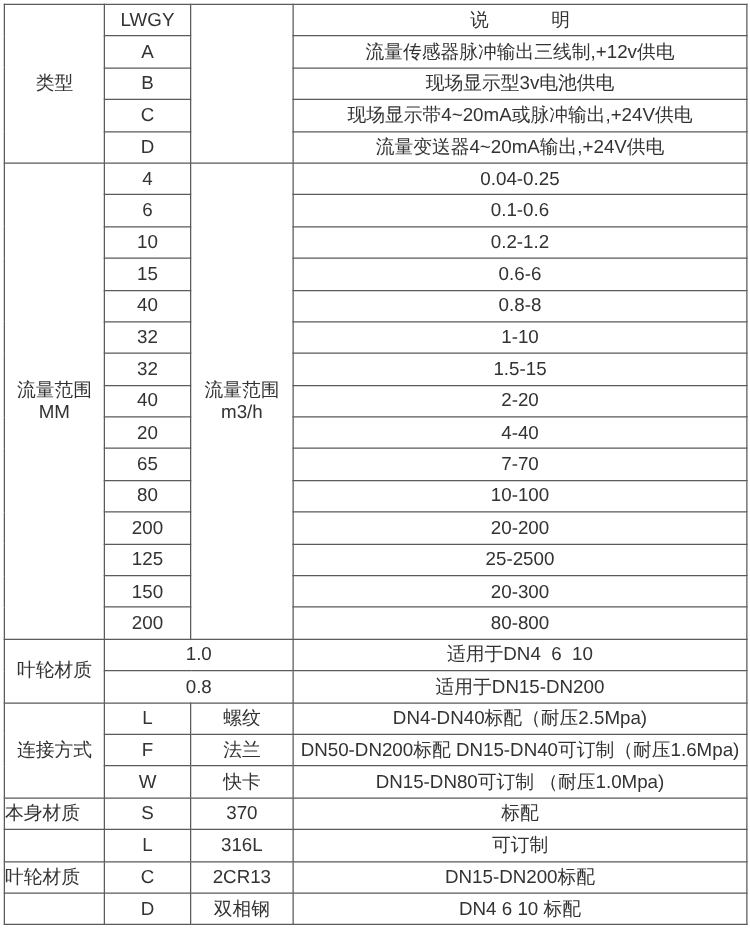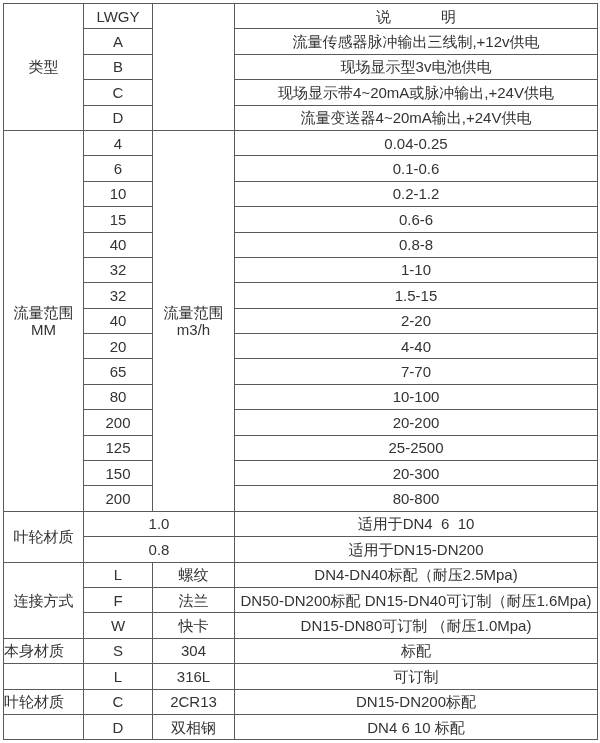--- a/index.html
+++ b/index.html
@@ -147,21 +147,21 @@
     </tr>
     <tr>
       <td class="c">W</td>
       <td class="l">快卡</td>
       <td class="l">DN15-DN80可订制 （耐压1.0Mpa)</td>
     </tr>
 
     <tr>
       <td class="lf">本身材质</td>
       <td class="c">S</td>
-      <td class="l">304</td>
+      <td class="l">370</td>
       <td class="l">标配</td>
     </tr>
     <tr>
       <td class="lf"></td>
       <td class="c">L</td>
       <td class="l">316L</td>
       <td class="l">可订制</td>
     </tr>
     <tr>
       <td class="lf">叶轮材质</td>

